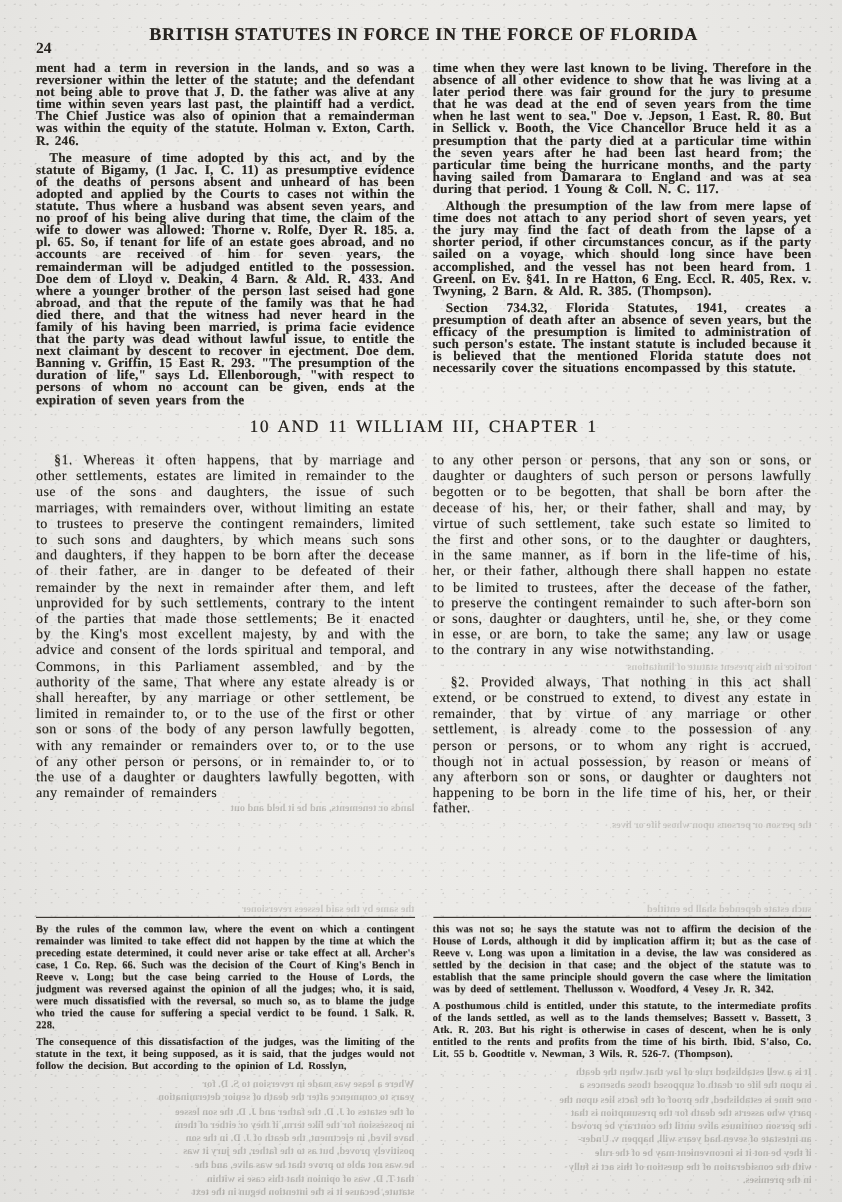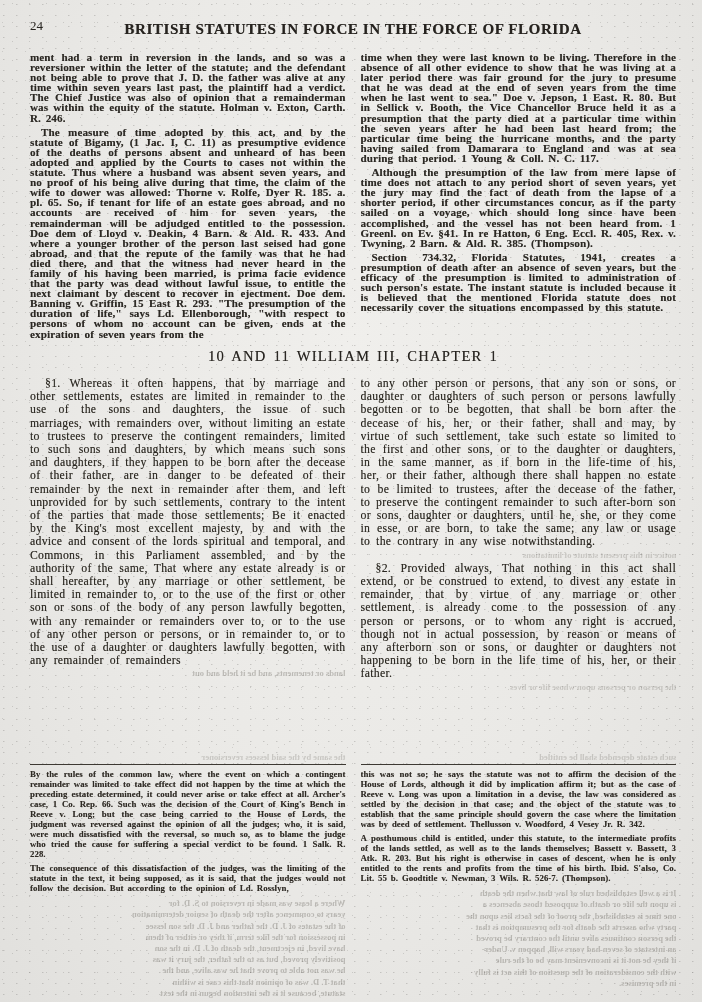--- a/index.html
+++ b/index.html
@@ -21,22 +21,22 @@
     position: absolute; inset: 0; pointer-events: none; opacity: .55;
     background-image:
       radial-gradient(circle at 30% 40%, rgba(45,42,38,.35) 0 .5px, transparent .7px),
       radial-gradient(circle at 72% 18%, rgba(45,42,38,.30) 0 .5px, transparent .7px),
       radial-gradient(circle at 12% 78%, rgba(45,42,38,.26) 0 .4px, transparent .6px),
       radial-gradient(circle at 55% 62%, rgba(45,42,38,.22) 0 .4px, transparent .6px);
     background-size: 13px 11px, 17px 19px, 23px 29px, 31px 37px;
   }
   .header { position: relative; height: 34px; }
   .pagenum {
-    position: absolute; left: 0; top: 0;
-    font-size: 13px; font-weight: normal;
+    position: absolute; left: 0; top: 14px;
+    font-size: 13px; font-weight: bold;
   }
   .running-title {
     text-align: center; padding-top: 3px;
     font-size: 15px; font-weight: bold; letter-spacing: .6px;
     text-shadow: .3px .3px .4px rgba(35,32,28,.5);
   }
   .cols { display: flex; gap: 15px; }
   .col { flex: 1; min-width: 0; overflow: hidden; }
   .annotations { height: 289px; }
   .statute-sec { height: 374px; }

